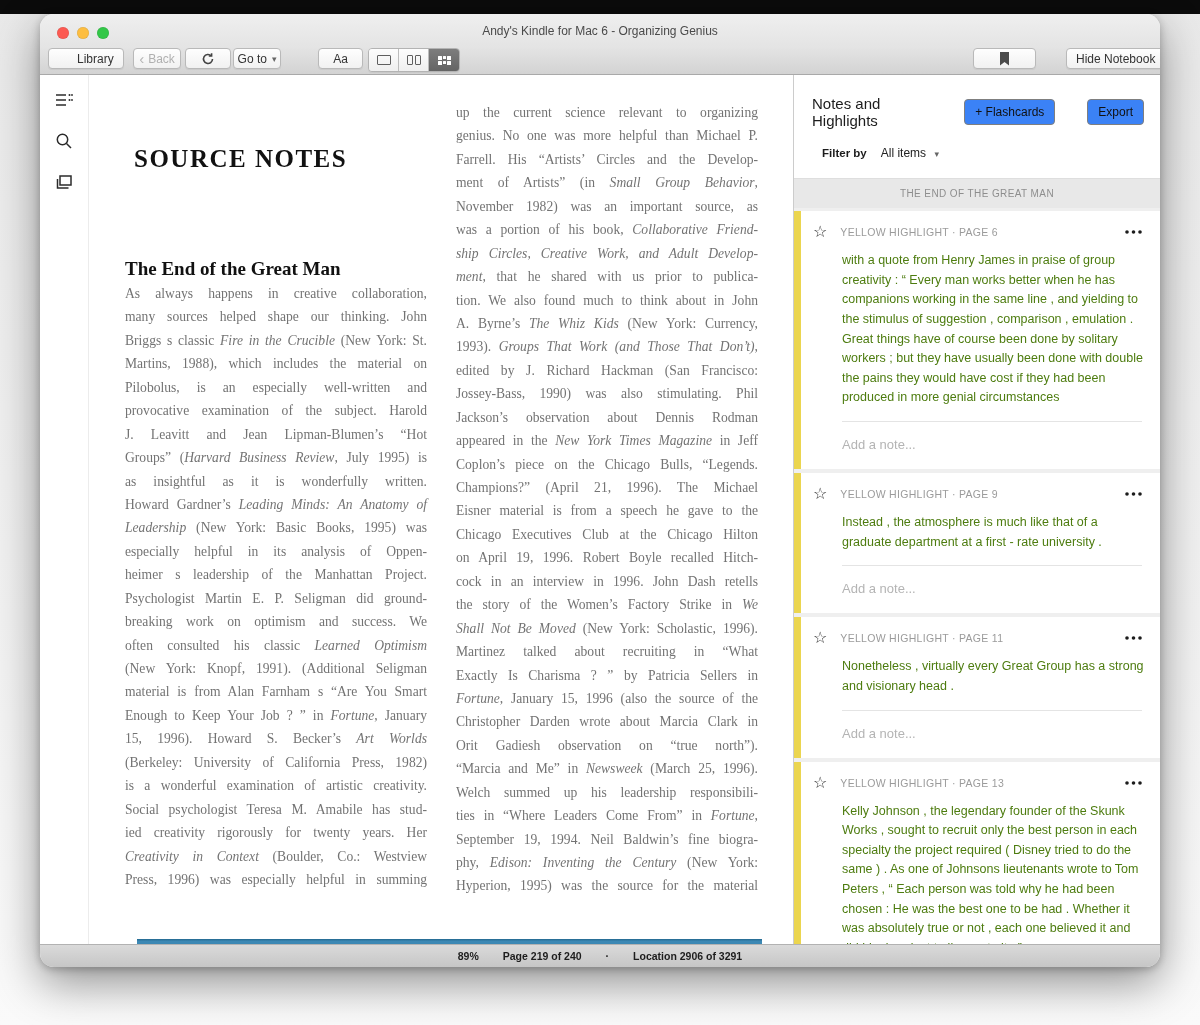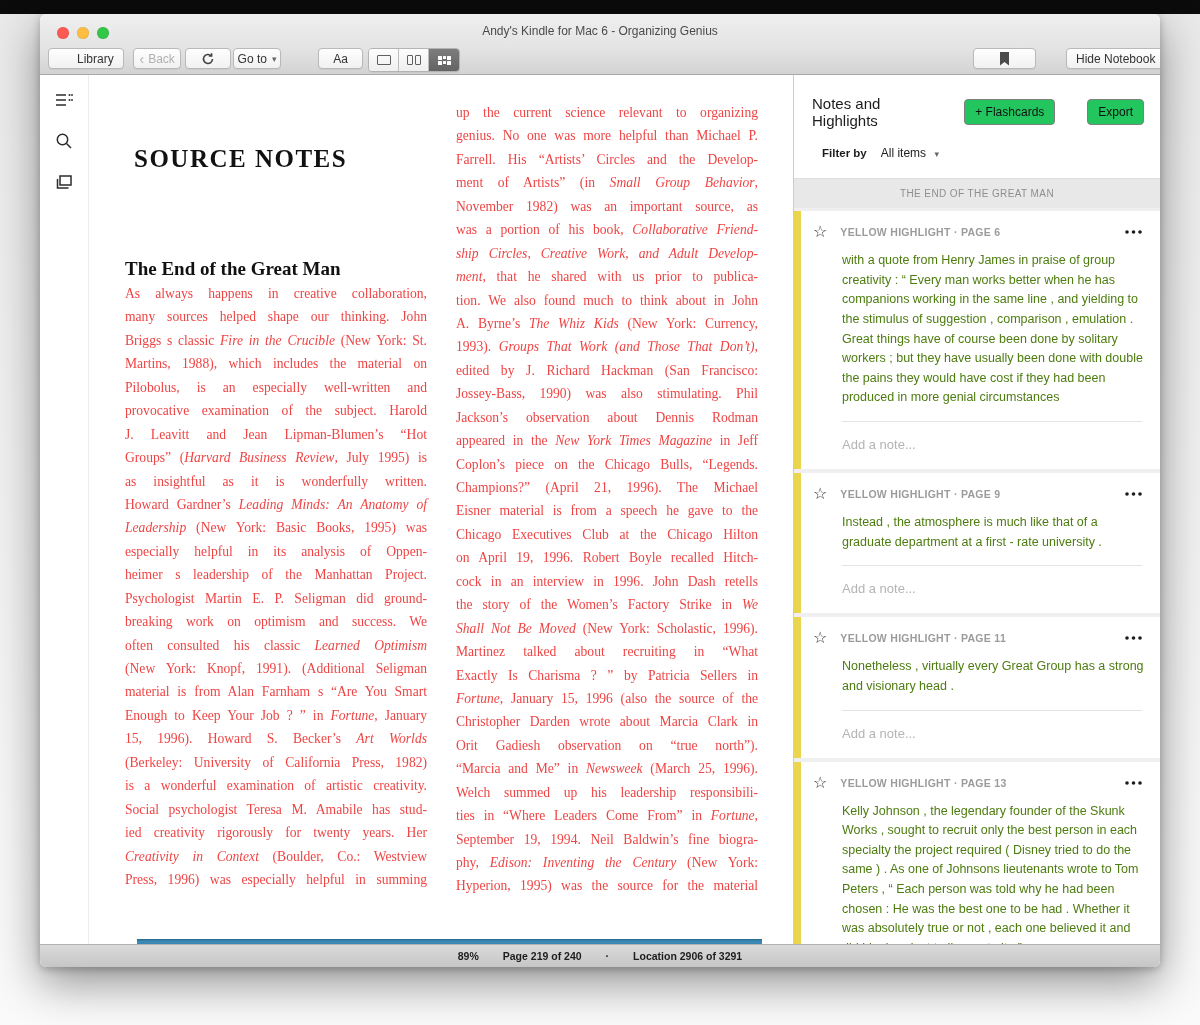--- a/index.html
+++ b/index.html
@@ -5,21 +5,21 @@
   html,body{margin:0;padding:0;}
   body{
     width:1200px;height:1025px;position:relative;overflow:hidden;
     background:linear-gradient(180deg,#e9e9e9 0%,#f2f2f2 60%,#fafafa 100%);
     font-family:"Liberation Sans",sans-serif;
     -webkit-font-smoothing:antialiased;
   }
   .backdrop-top{position:absolute;top:0;left:0;width:100%;height:14px;background:#0b0b0b;}
   .window{
     position:absolute;left:40px;top:14px;width:1120px;height:953px;
-    background:#fff;border-radius:6px;overflow:hidden;
+    background:#fff;border-radius:14px;overflow:hidden;
     box-shadow:0 16px 45px rgba(0,0,0,.42), 0 2px 8px rgba(0,0,0,.25);
     display:flex;flex-direction:column;
   }
   
   .header{
     flex:0 0 60px;position:relative;
     background:linear-gradient(180deg,#efefef 0%,#e4e4e4 55%,#d3d3d3 100%);
     border-bottom:1px solid #a9a9a9;border-radius:6px 6px 0 0;
   }
   .lights{position:absolute;top:13px;left:17px;display:flex;gap:8px;}
@@ -49,42 +49,42 @@
   .ic-grid i{background:#fff;display:block;border-radius:0.5px;}
   .ic-grid i.dot{width:3px;height:3px;align-self:center;justify-self:center;}
   
   .main{flex:1;display:flex;min-height:0;position:relative;}
   .side-rail{flex:0 0 48px;border-right:1px solid #ececec;display:flex;flex-direction:column;align-items:center;padding-top:16px;gap:23px;background:#fff;}
   .rail-icon{width:18px;height:18px;color:#2b2b2b;cursor:pointer;}
   .rail-icon svg{display:block;}
   .reading{flex:1;position:relative;background:#fff;overflow:hidden;}
   .book-h1{position:absolute;left:45px;top:70px;font-family:"Liberation Serif",serif;font-weight:bold;font-size:25px;letter-spacing:1.5px;color:#111;}
   .book-h2{position:absolute;left:36px;top:183px;font-family:"Liberation Serif",serif;font-weight:bold;font-size:19px;color:#111;}
-  .col{position:absolute;width:302px;font-family:"Liberation Serif",serif;font-size:13.6px;color:#ef4444;}
+  .col{position:absolute;width:302px;font-family:"Liberation Serif",serif;font-size:13.6px;color:#737373;}
   .col-left{left:36px;top:207px;}
   .col-right{left:367px;top:26px;}
   .bl{text-align:justify;text-align-last:justify;line-height:23.45px;height:23.45px;}
   .bl em{font-style:italic;}
   .progress-track{position:absolute;left:48px;bottom:0;width:706px;height:5px;background:#fff;}
   .progress-fill{height:100%;background:linear-gradient(180deg,#23688f 0%,#3c88b4 45%,#3c88b4 100%);}
   
   .notes-panel{flex:0 0 367px;box-sizing:border-box;border-left:1px solid #cccccc;background:#fff;display:flex;flex-direction:column;min-height:0;overflow:hidden;}
   .np-header{padding:20px 16px 0 18px;}
   .np-title-row{display:flex;align-items:center;gap:24px;}
   .np-title{font-size:15px;color:#1c1c1c;flex:1;}
-  .np-btn{box-sizing:border-box;border:1px solid #7f7f7f;border-radius:4px;background:#22c55e;font-size:12px;color:#111;height:26px;display:flex;align-items:center;padding:0 10px;margin-left:8px;white-space:nowrap;}
+  .np-btn{box-sizing:border-box;border:1px solid #7f7f7f;border-radius:4px;background:#3b82f6;font-size:12px;color:#111;height:26px;display:flex;align-items:center;padding:0 10px;margin-left:8px;white-space:nowrap;}
   .np-filter{margin-top:17px;padding-left:10px;display:flex;align-items:center;font-size:11.5px;}
   .np-filter .flabel{font-weight:bold;color:#1c1c1c;}
   .np-filter .fvalue{margin-left:14px;color:#222;font-size:12px;}
   .section-bar{margin-top:18px;height:29px;background:#e8e8e8;border-top:1px solid #dedede;display:flex;align-items:center;justify-content:center;font-size:10px;letter-spacing:.4px;color:#8e8e8e;}
   .cards{flex:1;min-height:0;background:#efefef;display:flex;flex-direction:column;gap:4px;padding-top:3px;overflow:hidden;}
   .card{background:#fff;border-left:7px solid #ebd54f;padding:13px 16px 0 12px;flex:0 0 auto;}
   .card-head{display:flex;align-items:center;}
   .star{font-size:16px;color:#333;line-height:1;cursor:pointer;}
-  .card-label{flex:1;margin-left:13px;font-size:10.5px;color:#9b9b9b;letter-spacing:.3px;font-weight:bold;}
+  .card-label{flex:1;margin-left:13px;font-size:10.5px;color:#9b9b9b;letter-spacing:.3px;}
   .dots{cursor:pointer;padding:2px 2px;}
   .dots svg{display:block;fill:#1c1c1c;}
   .card-text{margin:11px 0 13px 29px;font-size:12.5px;line-height:1.57;color:#4d7c0f;max-width:302px;}
   .card-divider{border-top:1px solid #e4e4e4;margin-left:29px;margin-right:2px;}
   .card-note{margin:0 0 0 29px;padding:15px 0 17px;font-size:13px;color:#b4b4b4;cursor:text;}
   
   .bottombar{
     flex:0 0 22px;position:relative;
     background:linear-gradient(180deg,#dadada,#c6c6c6);
     border-top:1px solid #b2b2b2;border-radius:0 0 6px 6px;

